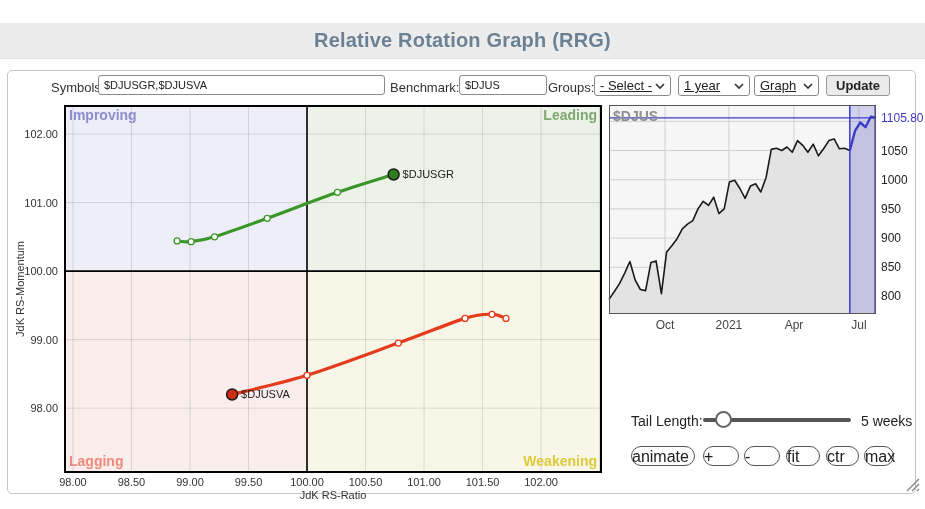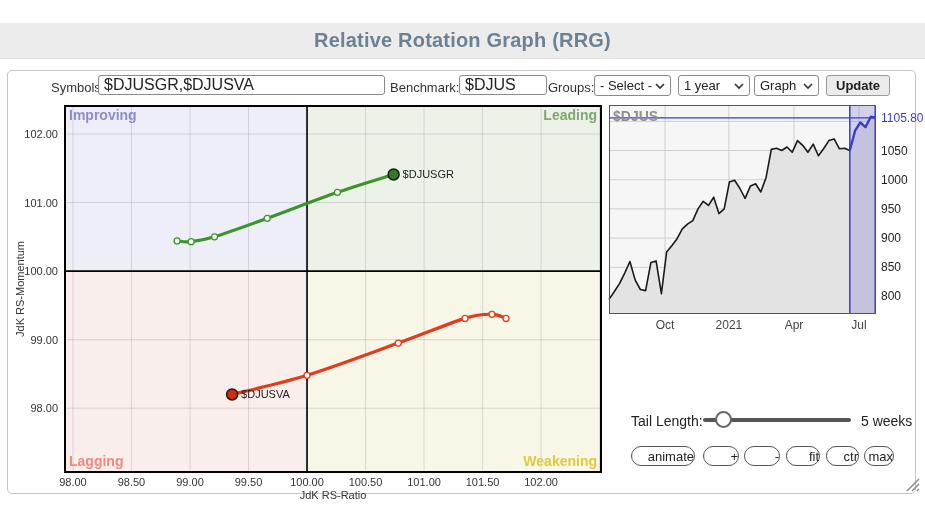--- a/index.html
+++ b/index.html
@@ -8,37 +8,37 @@
 
   
   .header{position:absolute;left:0;top:0;width:925px;height:35px;background:#ececec;border-bottom:1px solid #e0e0e0;}
   .header h1{margin:0;text-align:center;line-height:35px;font-size:20px;font-weight:600;color:#6d8194;letter-spacing:.2px;}
 
   
   .panel{position:absolute;left:7px;top:47px;width:909px;height:424px;background:#fff;border:1px solid #c5c5c5;border-radius:5px;box-sizing:border-box;}
 
   
   .tb-label{position:absolute;font-size:13px;color:#333;top:9px;white-space:nowrap;}
-  .ti{position:absolute;top:4px;height:20px;box-sizing:border-box;border:1px solid #8a8a8a;border-radius:3px;font-family:"Liberation Sans",sans-serif;font-size:16px;color:#222;padding:0 5px;background:#fff;outline:none;}
-  .sel{position:absolute;top:4px;height:21px;box-sizing:border-box;border:1px solid #8a8a8a;border-radius:3px;background:#fff;font-size:13px;color:#222;display:flex;align-items:center;justify-content:space-between;padding:0 5px;cursor:default;}
+  .ti{position:absolute;top:4px;height:20px;box-sizing:border-box;border:1px solid #8a8a8a;border-radius:3px;font-family:"Liberation Sans",sans-serif;font-size:11px;color:#222;padding:0 5px;background:#fff;outline:none;}
+  .sel{position:absolute;top:4px;height:21px;box-sizing:border-box;border:1px solid #8a8a8a;border-radius:3px;background:#fff;font-size:13px;color:#222;display:flex;align-items:center;justify-content:space-between;padding:0 5px;cursor:default;text-decoration:underline;}
   .sel svg{flex:0 0 auto;}
   .btn-update{position:absolute;top:4px;height:21px;box-sizing:border-box;border:1px solid #999;border-radius:3px;background:#ebebeb;font-family:"Liberation Sans",sans-serif;font-size:13px;color:#222;padding:0 9px;font-weight:bold;}
 
   
   .rrg-wrap{position:absolute;left:0;top:0;width:600px;height:424px;}
   .mini-wrap{position:absolute;left:601px;top:34px;width:307px;height:235px;}
   svg{overflow:visible;display:block;}
   svg text{font-family:"Liberation Sans",sans-serif;}
 
   
   .tail-label{position:absolute;left:623px;top:342px;font-size:14px;color:#222;}
   .tail-track{position:absolute;left:695px;top:347px;width:148px;height:4px;background:#555;border-radius:2px;}
   .tail-thumb{position:absolute;left:707px;top:340px;width:17px;height:17px;background:#fdfdfd;border:2px solid #666;border-radius:50%;box-sizing:border-box;cursor:pointer;}
   .tail-value{position:absolute;left:853px;top:342px;font-size:14px;color:#222;}
-  .pill{position:absolute;top:375px;height:20px;box-sizing:border-box;border:1.5px solid #555;border-radius:11px;background:#fff;font-family:"Liberation Sans",sans-serif;font-size:13px;color:#222;padding:0;text-align:right;line-height:17px;}
+  .pill{position:absolute;top:375px;height:20px;box-sizing:border-box;border:1.5px solid #555;border-radius:11px;background:#fff;font-family:"Liberation Sans",sans-serif;font-size:16px;color:#222;padding:0;text-align:left;line-height:17px;}
 
   .resize-handle{position:absolute;left:896px;top:405px;width:16px;height:16px;cursor:nwse-resize;}
 
   
   .footer{position:absolute;left:0;top:479px;width:925px;text-align:center;font-size:15px;color:#3a3a3a;}
 </style>
 </head>
 <body>
 
 <div id="app">

